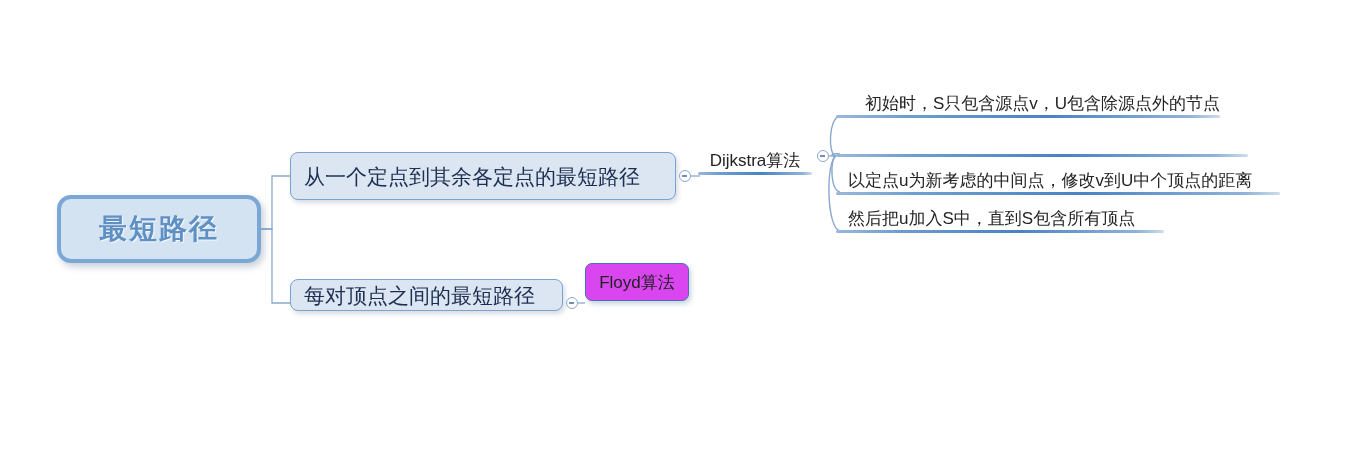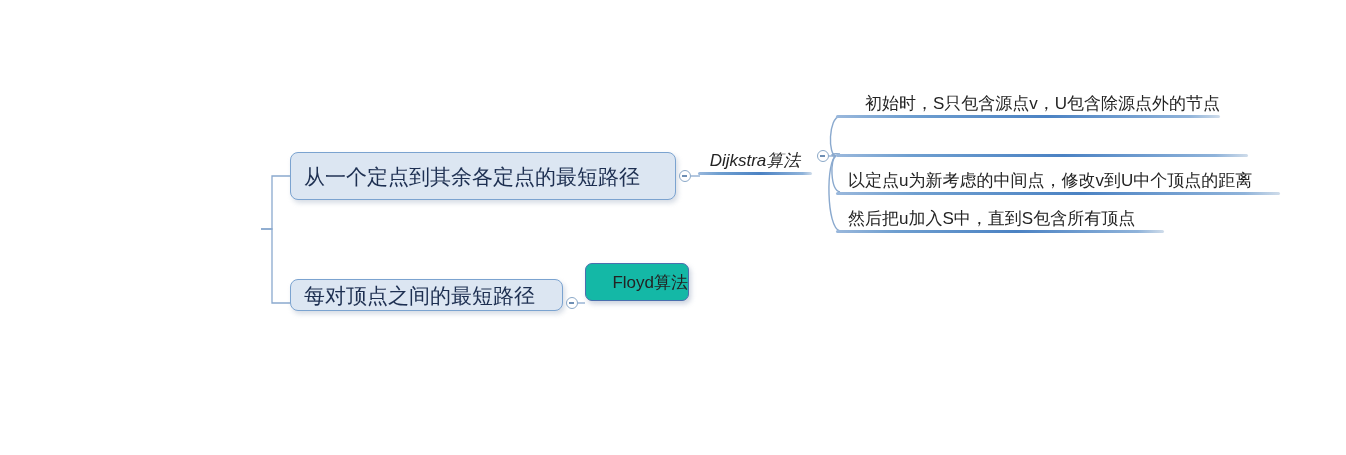--- a/index.html
+++ b/index.html
@@ -78,21 +78,20 @@
 
   #branch-1 { left: 290px; top: 152px; width: 386px; height: 48px; }
   #branch-2 { left: 290px; top: 279px; width: 273px; height: 32px; }
 
   
   .plain-node {
     position: absolute;
     display: flex;
     align-items: flex-end;
     justify-content: center;
-    font-style: italic;
   }
   .plain-node .plain-label {
     font-size: 17px;
     color: #232323;
     white-space: nowrap;
     line-height: 1.1;
     padding-bottom: 3px;
   }
   #node-dijkstra { left: 700px; top: 140px; width: 110px; height: 34px; }
 
@@ -104,25 +103,25 @@
     border-radius: 2px;
   }
   #underline-dijkstra { left: 698px; top: 172px; width: 114px; }
 
   
   .white-node {
     position: absolute;
     box-sizing: border-box;
     border: 1.4px solid #4a6fae;
     border-radius: 7px;
-    background: #14b8a6;
+    background: #d946ef;
     box-shadow: 2px 3px 5px rgba(120,140,170,0.38);
     display: flex;
     align-items: center;
-    justify-content: flex-end;
+    justify-content: center;
   }
   .white-node .white-label {
     font-size: 17px;
     color: #232323;
     white-space: nowrap;
   }
   #node-floyd { left: 585px; top: 263px; width: 104px; height: 38px; }
 
   
   .leaf-node {
@@ -188,20 +187,23 @@
     <line x1="578" y1="303" x2="585" y2="303" stroke="#8aa9ce" stroke-width="1.3"></line>
 
     <line x1="829" y1="156" x2="836" y2="156" stroke="#8aa9ce" stroke-width="1.3"></line>
 
     <path d="M836 156 C 828 156 828 118 840 116" fill="none" stroke="#8aa9ce" stroke-width="1.4"></path>
     <path d="M836 156 C 830 156 830 153 840 154" fill="none" stroke="#8aa9ce" stroke-width="1.4"></path>
     <path d="M836 156 C 830 158 830 190 840 192" fill="none" stroke="#8aa9ce" stroke-width="1.4"></path>
     <path d="M836 156 C 826 160 826 228 840 231" fill="none" stroke="#8aa9ce" stroke-width="1.4"></path>
   </svg>
 
+  <div class="root-node">
+    <span class="root-label">最短路径</span>
+  </div>
 
   <div class="branch-node" id="branch-1">
     <span class="branch-label">从一个定点到其余各定点的最短路径</span>
   </div>
   <div class="toggle-circle" id="toggle-branch-1"></div>
 
   <div class="plain-node" id="node-dijkstra">
     <span class="plain-label">Dijkstra算法</span>
   </div>
   <div class="underline" id="underline-dijkstra"></div>

